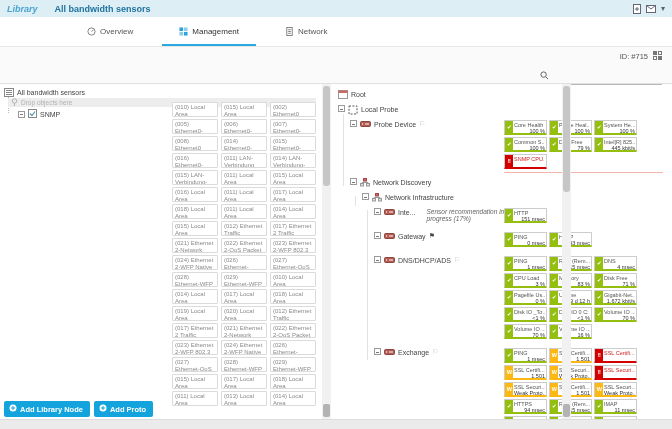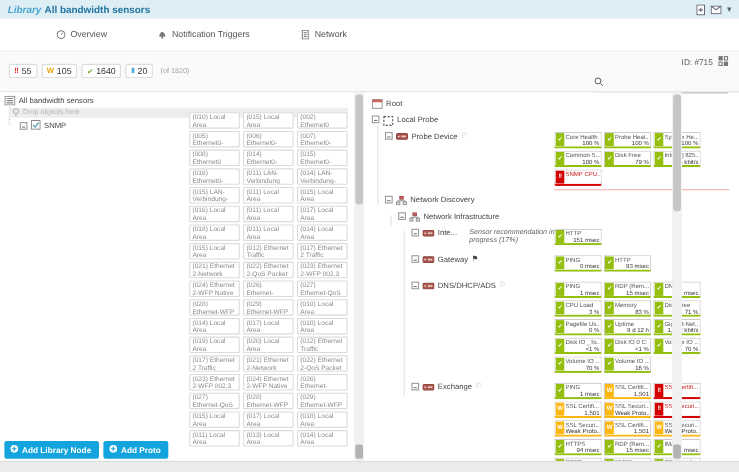--- a/index.html
+++ b/index.html
@@ -2,46 +2,46 @@
 <html><head>
 <meta charset="utf-8">
 <style>
   * { box-sizing: border-box; margin: 0; padding: 0; }
   html,body { width:672px; height:429px; overflow:hidden; }
   body { font-family:"Liberation Sans","DejaVu Sans",sans-serif; background:#fff; position:relative; }
 
   .topbar { position:absolute; top:0; left:0; right:0; height:17px; background:#ddeef5;
             display:flex; align-items:center; justify-content:space-between; padding:0 7px; }
   .title { font-size:9px; }
-  .lib { color:#4aa5cf; font-style:italic; font-weight:bold; margin-right:3px;text-align:right; }
+  .lib { color:#4aa5cf; font-style:italic; font-weight:bold; margin-right:17px;text-align:right; }
   .name { color:#20749f; font-weight:bold; }
   .top-icons { display:flex; gap:5px; align-items:center; color:#566; font-size:8px; }
   .top-icons > span { cursor:pointer; display:inline-flex; align-items:center; }
 
   .tabbar { position:absolute; top:17px; left:0; right:0; height:30px; background:#fff;
-            display:flex; align-items:stretch; padding-left:28px; border-bottom:1px solid #e8e8e8; }
+            display:flex; align-items:stretch; padding-left:64px; border-bottom:1px solid #e8e8e8; }
   .tab { display:flex; align-items:center; gap:4px; padding:0 23px; font-size:8px; color:#555;
          position:relative; cursor:pointer; white-space:nowrap; }
   .tab.active { color:#333; }
   .tab.active::after { content:""; position:absolute; left:6px; right:6px; bottom:0; height:2px; background:#29a9e0; }
   .icn { display:inline-flex; align-items:center; }
 
   .toolbar { position:absolute; top:47px; left:0; right:0; height:37px; background:#fafafa; border-bottom:1px solid #e0e0e0; }
   .badges { position:absolute; left:8px; top:11px; display:flex; gap:4px; align-items:center; }
   .badge { display:inline-flex; gap:3px; align-items:center; background:#fff; border:1px solid #ddd;
            border-radius:2px; padding:1px 4px; font-size:8px; color:#333; cursor:pointer; }
   .bi { font-weight:bold; font-size:7px; letter-spacing:-0.5px; }
   .bi.down{color:#e23224;} .bi.warning{color:#f0a400;} .bi.up{color:#72ad27;} .bi.paused{color:#2da0d8;}
   .total { font-size:6.5px; color:#a5a5a5; margin-left:3px; }
   .idrow { position:absolute; right:10px; top:4px; font-size:7.5px; color:#555; display:flex; gap:5px; align-items:center; }
   .search { position:absolute; right:10px; top:19px; width:122px; border-bottom:1px solid #b9b9b9;
             display:flex; align-items:center; }
   .search input { border:none; background:transparent; font-size:8px; color:#666; outline:none; flex:1; padding:1px 2px; }
 
-  .main { position:absolute; top:84px; left:0; width:620px; height:335px; background:#fff;padding-left:48px; }
+  .main { position:absolute; top:84px; left:0; width:571px; height:335px; background:#fff;padding-left:48px; }
   .left-panel  { position:absolute; left:0; top:0; width:322px; height:335px; overflow:hidden; }
   .right-panel { position:absolute; left:332px; top:0; width:331px; height:335px; overflow:hidden; padding:0 0 0 4px; }
   .vscroll { position:absolute; top:0; width:9px; height:335px; background:#f1f1f1; }
   .left-scroll { left:322px; } .right-scroll { right:0; }
   .thumb { position:absolute; left:1px; width:7px; background:#c6c6c6; border-radius:3px; cursor:pointer; }
   .lthumb { top:2px; height:100px; } .rthumb { top:2px; height:106px; }
   .nub { position:absolute; left:1px; bottom:2px; width:7px; height:13px; background:#b3b3b3; border-radius:2px; }
 
   .ltree { position:absolute; left:4px; top:4px; width:314px; font-size:7px; color:#444; }
   .lrow1 { display:flex; gap:3px; align-items:center; height:9px; }
@@ -114,62 +114,45 @@
 <div class="tabbar" id="tabbar">
     <div class="tab">
       <span class="icn">
         <svg width="9" height="9" viewBox="0 0 10 10">
           <circle cx="5" cy="5" r="4" fill="none" stroke="#777"></circle>
           <path d="M5 5 L7.2 3.2" stroke="#777"></path>
         </svg>
       </span>
       <span>Overview</span>
     </div>
-    <div class="tab">
+    <div class="tab active">
       <span class="icn">
         <svg width="9" height="9" viewBox="0 0 10 10">
-          <path d="M2 7 Q2 3 5 2 Q8 3 8 7 Z" fill="#777"></path>
-          <circle cx="5" cy="8.2" r="1" fill="#777"></circle>
+          <rect x="0.5" y="0.5" width="4" height="4" fill="#2aa3dc"></rect>
+          <rect x="5.5" y="0.5" width="4" height="4" fill="#8ccce9"></rect>
+          <rect x="0.5" y="5.5" width="4" height="4" fill="#8ccce9"></rect>
+          <rect x="5.5" y="5.5" width="4" height="4" fill="#2aa3dc"></rect>
         </svg>
       </span>
-      <span>Notification Triggers</span>
+      <span>Management</span>
     </div>
     <div class="tab">
       <span class="icn">
         <svg width="9" height="9" viewBox="0 0 10 10">
           <rect x="2" y="0.5" width="6" height="9" fill="none" stroke="#777"></rect>
           <line x1="3.5" y1="3" x2="6.5" y2="3" stroke="#777"></line>
           <line x1="3.5" y1="5" x2="6.5" y2="5" stroke="#777"></line>
           <line x1="3.5" y1="7" x2="6.5" y2="7" stroke="#777"></line>
         </svg>
       </span>
       <span>Network</span>
     </div>
   </div>
 
 <div class="toolbar">
-  <div class="badges" id="badges">
-      <span class="badge">
-        <b class="bi down">!!</b>
-        <span>55</span>
-      </span>
-      <span class="badge">
-        <b class="bi warning">W</b>
-        <span>105</span>
-      </span>
-      <span class="badge">
-        <b class="bi up">✔</b>
-        <span>1640</span>
-      </span>
-      <span class="badge">
-        <b class="bi paused">II</b>
-        <span>20</span>
-      </span>
-      <span class="total">(of 1820)</span>
-    </div>
   <div class="idrow">
     <span>ID: #715</span>
     <span><svg width="9" height="9" viewBox="0 0 9 9">
           <rect x="0" y="0" width="4" height="4" fill="#777"></rect>
           <rect x="5.5" y="0.5" width="3" height="3" fill="none" stroke="#777"></rect>
           <rect x="0.5" y="5.5" width="3" height="3" fill="none" stroke="#777"></rect>
           <rect x="5" y="5" width="4" height="4" fill="#777"></rect>
         </svg></span>
   </div>
   <div class="search">

